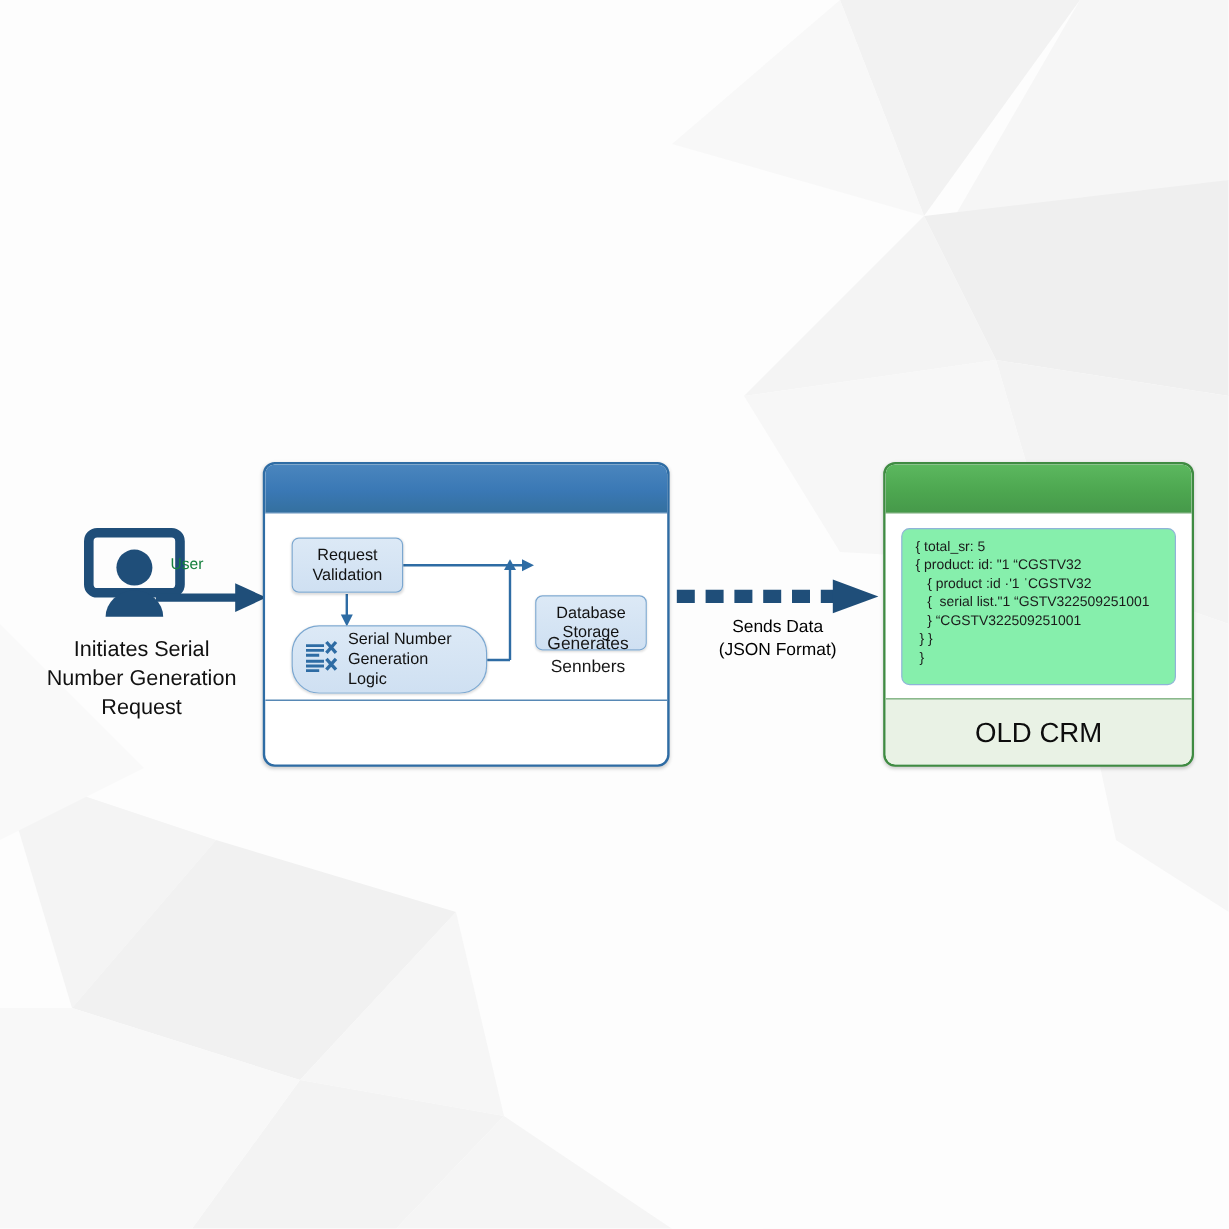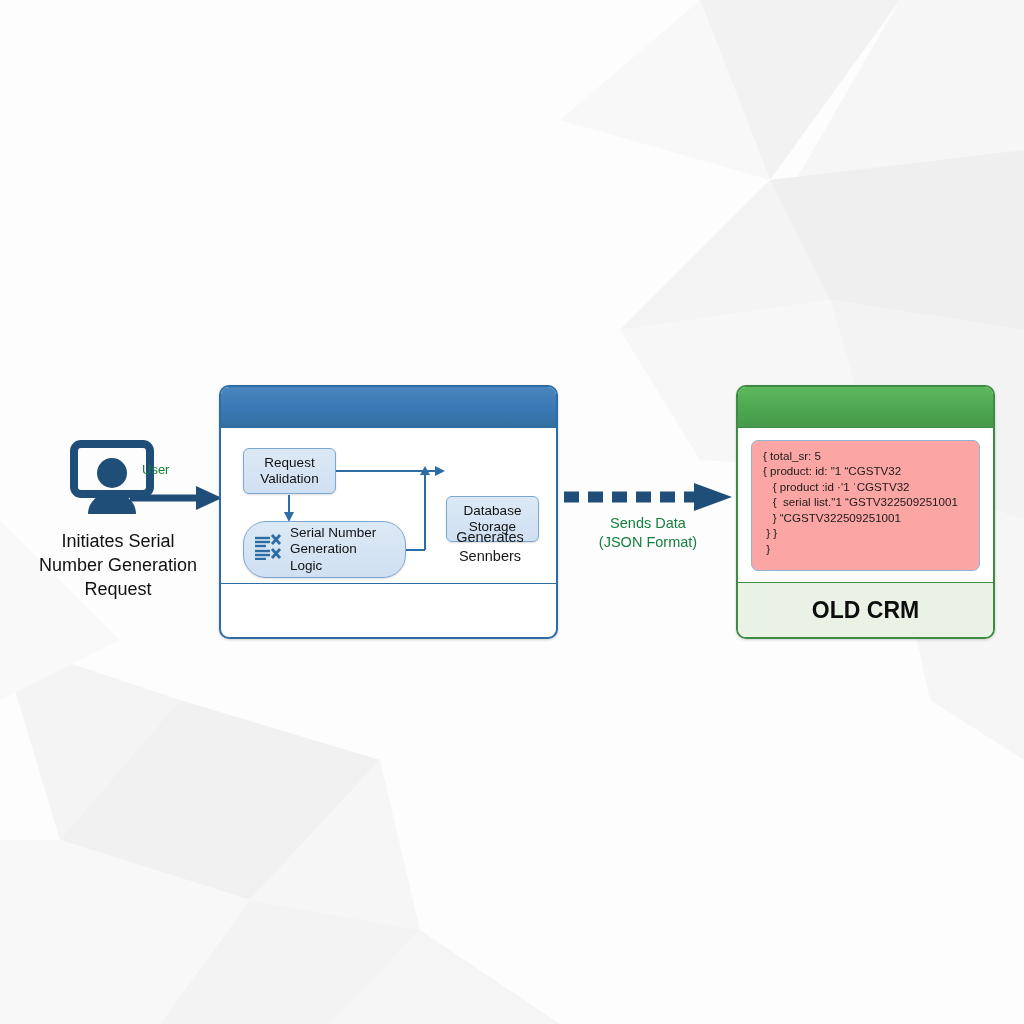--- a/index.html
+++ b/index.html
@@ -109,21 +109,21 @@
     text-align: center; font-size: 14.5px; line-height: 1.3;
     color: #171717; white-space: pre-line;
   }
   #crm-connectors { position: absolute; left: 0; top: 0; width: 339px; height: 156px; }
 
   
   #json-arrow-group { left: 562px; top: 482px; width: 172px; height: 80px; }
   #json-arrow-label {
     position: absolute; top: 32px; left: 0; width: 172px;
     text-align: center; font-size: 14.5px; line-height: 1.3;
-    color: #15803d; white-space: pre-line;
+    color: #000000; white-space: pre-line;
   }
 
   
   #oldcrm-card {
     left: 736px; top: 385px;
     width: 259px; height: 254px;
     border: 2px solid #3f8b42;
     border-radius: 10px;
     background: #ffffff;
     overflow: hidden;
@@ -137,37 +137,37 @@
   #oldcrm-body {
     height: 155px;
     background: #ffffff;
     border-bottom: 1.5px solid #3f8b42;
     display: flex; align-items: center; justify-content: center;
   }
   #json-panel {
     width: 229px; height: 131px;
     border: 1px solid #8fb4d8;
     border-radius: 7px;
-    background: #fca5a5;
+    background: #86efac;
     padding: 7px 9px 0 11px;
   }
   .json-line {
     font-size: 11.6px;
     line-height: 15.6px;
     color: #1a1a1a;
     font-family: "Liberation Sans", sans-serif;
     white-space: pre;
   }
   #oldcrm-footer {
     height: 54px;
     display: flex; align-items: center; justify-content: center;
     background: #e9f2e5;
   }
   #oldcrm-footer-label {
-    font-size: 23px; font-weight: bold; color: #0d0d0d;
+    font-size: 23px; font-weight: normal; color: #0d0d0d;
   }
 </style>
 </head>
 <body>
 
 <div id="stage">
 
   <svg id="bg-poly" viewBox="0 0 1024 1024">
     <polygon points="700,0 900,0 770,180" fill="#f2f2f2"></polygon>
     <polygon points="900,0 1024,0 1024,150 790,190" fill="#f6f6f6"></polygon>

